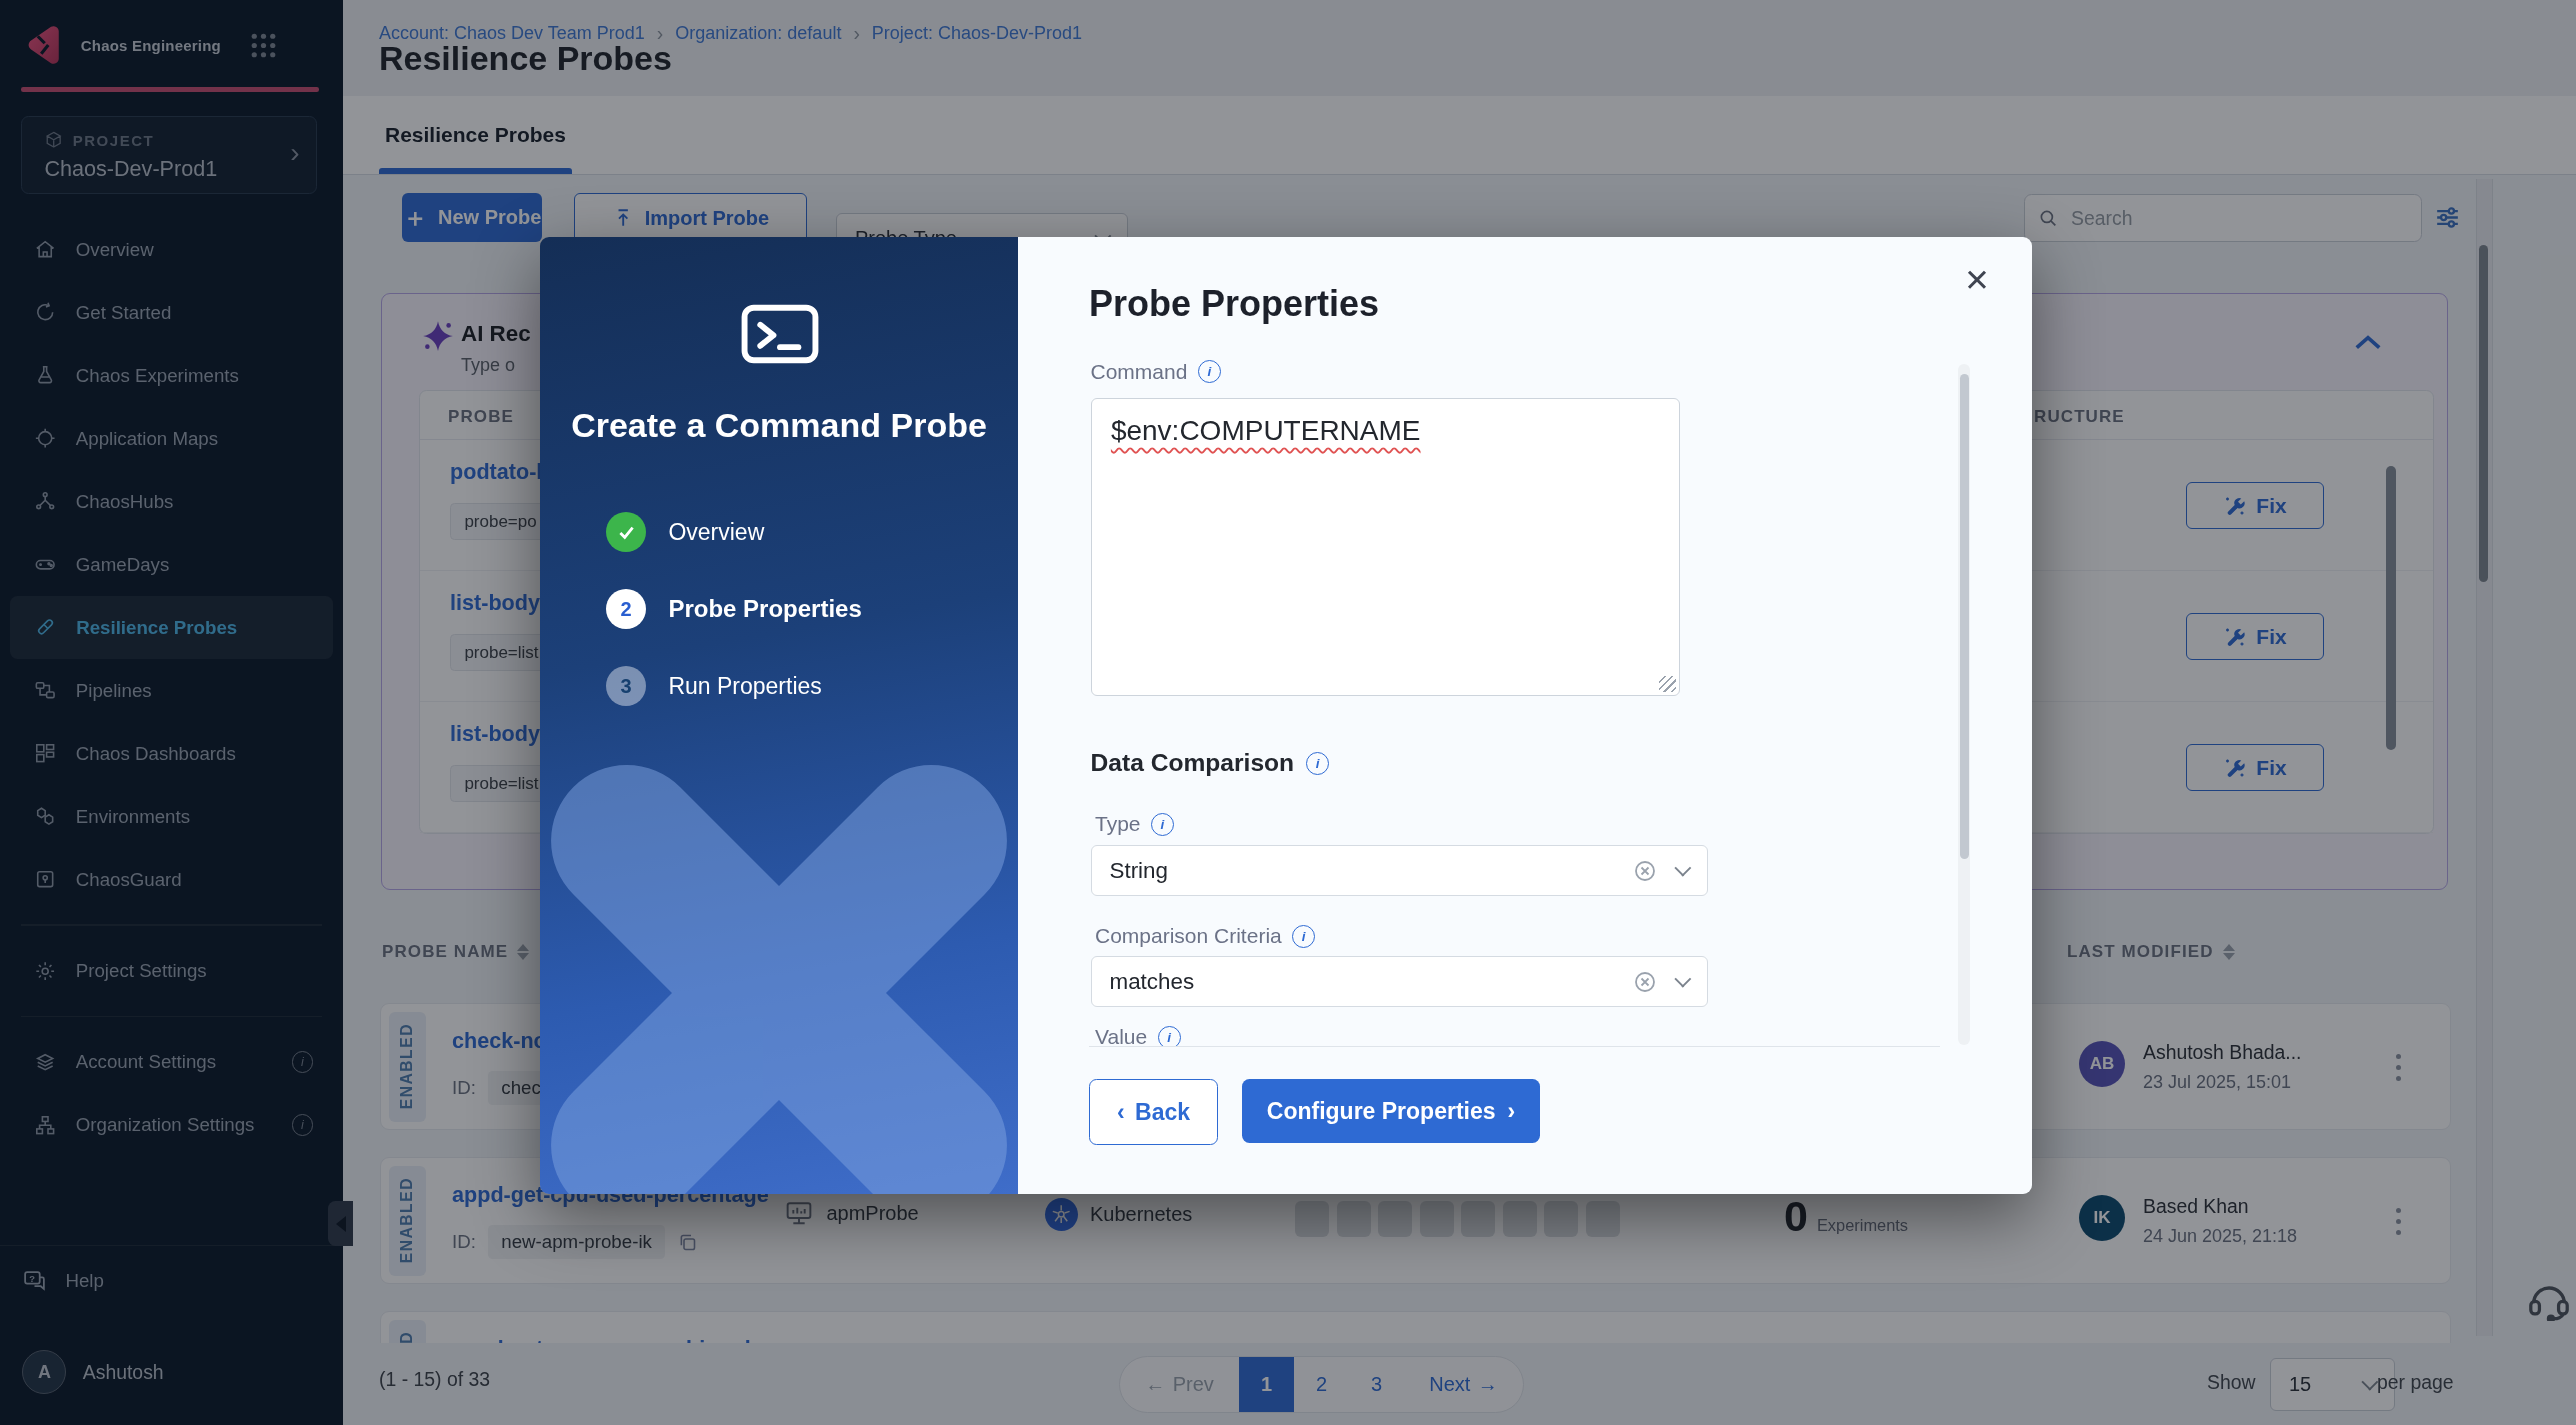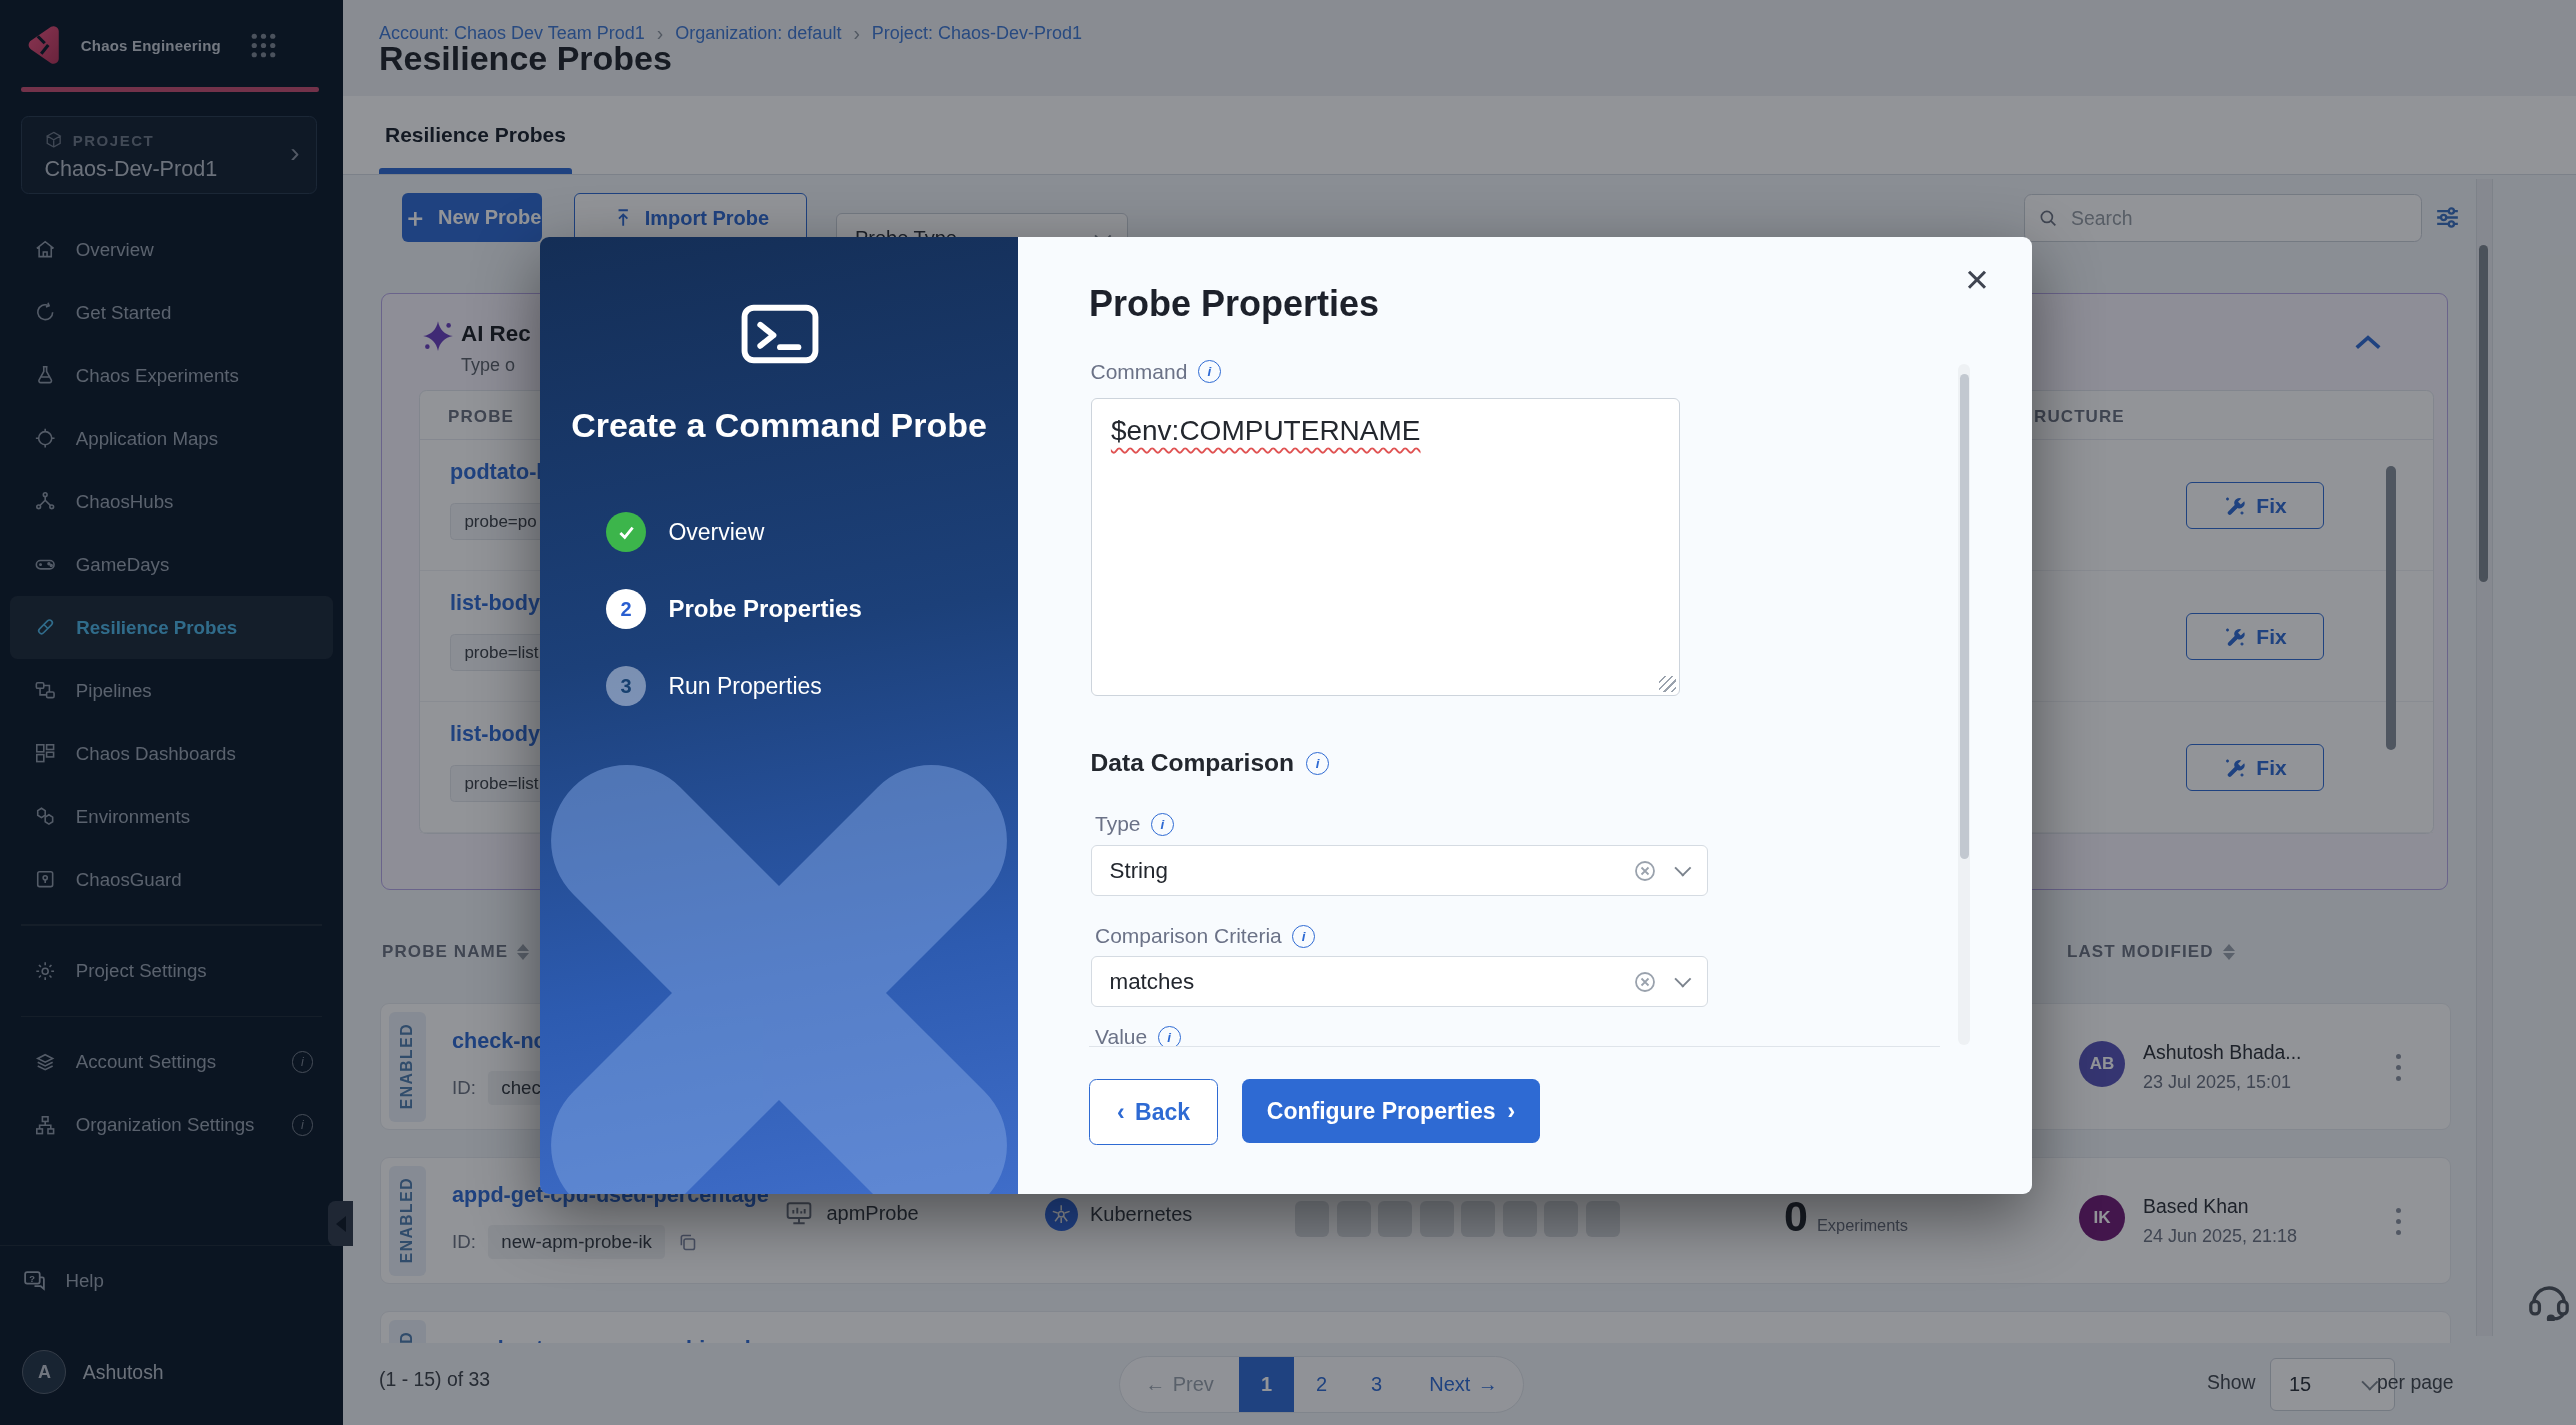--- a/index.html
+++ b/index.html
@@ -114,21 +114,21 @@
   .k8s-badge{width:33px;height:33px;border-radius:50%;background:#326ce5;display:flex;align-items:center;justify-content:center;}
   .skels{position:absolute;left:914px;top:43px;display:flex;gap:7.5px;}
   .skel{width:34px;height:36px;border-radius:6px;background:#d9dce1;}
   .exp{position:absolute;left:1403px;top:34px;display:flex;align-items:baseline;gap:9px;}
   .exp b{font-size:43px;color:#22272f;font-weight:bold;}
   .exp span{font-size:16.4px;color:#6a7180;}
   .mod-cell{position:absolute;left:1698px;top:37px;display:flex;gap:18px;}
   .avatar{width:46px;height:46px;border-radius:50%;color:#fff;display:flex;align-items:center;justify-content:center;
           font-size:17px;font-weight:bold;flex:0 0 46px;}
   .av-ab{background:#5652b8;}
-  .av-ik{background:#701a75;}
+  .av-ik{background:#0c4a6e;}
   .mod-name{font-size:19.4px;color:#2c3138;}
   .mod-date{font-size:18px;color:#6a7180;margin-top:7.5px;}
   .dots{position:absolute;left:2007px;top:42px;display:flex;flex-direction:column;gap:6px;padding:7.5px;}
   .dots i{width:5.2px;height:5.2px;border-radius:50%;background:#8b93a0;}
 
   
   .pagebar{position:absolute;left:0;top:1343px;width:100%;height:82px;}
   .range{position:absolute;left:36px;top:25px;font-size:19.4px;color:#3c424a;}
   .pager{position:absolute;left:776px;top:13.4px;height:55px;display:flex;background:#fbfcfd;
          border:1.5px solid #dfe3e9;border-radius:30px;overflow:hidden;align-items:stretch;}

